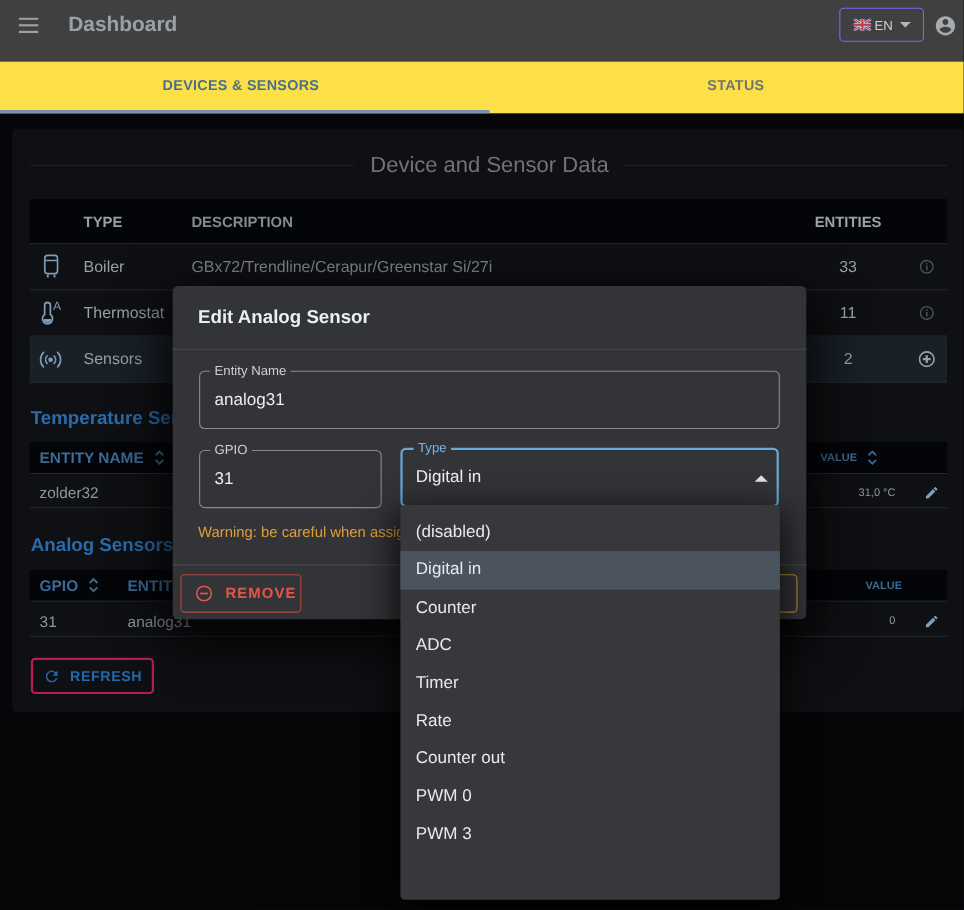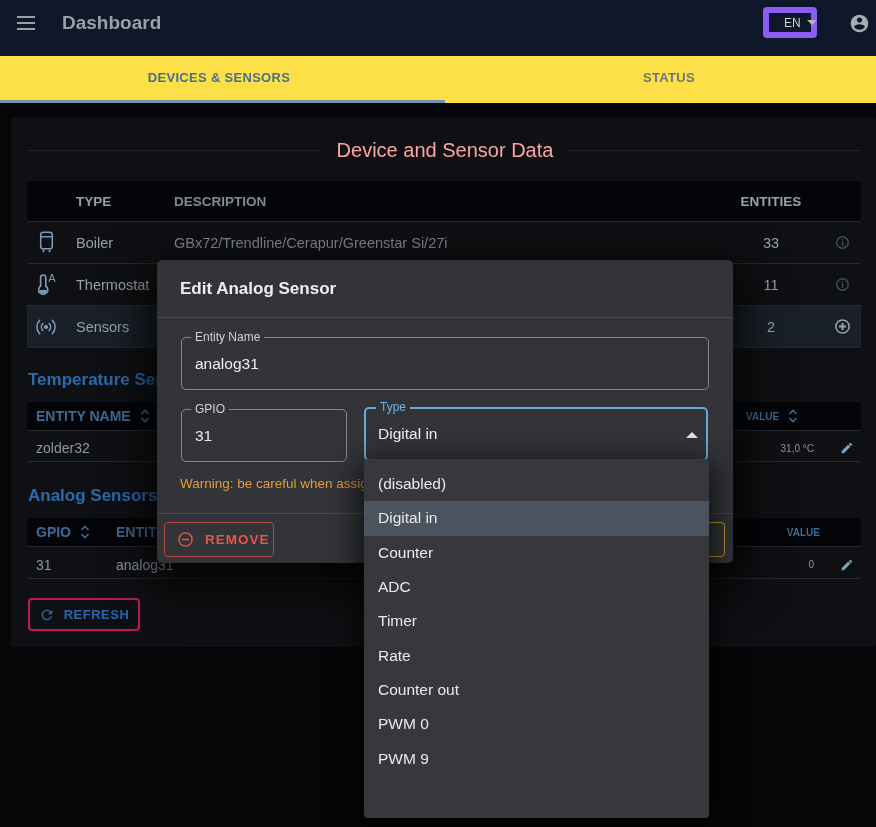--- a/index.html
+++ b/index.html
@@ -1,38 +1,38 @@
 <!DOCTYPE html>
 <html><head>
 <meta charset="utf-8">
 <style>
 * { margin:0; padding:0; box-sizing:border-box; font-family:"Liberation Sans", sans-serif; }
 html,body { width:876px; height:827px; }
 body { position:relative; background:#060608; overflow:hidden; }
 .abs { position:absolute; }
 
 
-.topbar { position:absolute; left:0; top:0; width:876px; height:56px; background:#0f172a; }
+.topbar { position:absolute; left:0; top:0; width:876px; height:56px; background:#404040; }
 .title { position:absolute; left:62px; top:0; height:45px; line-height:45px; font-size:19px; font-weight:700; color:#99a1a6; }
-.lang { position:absolute; left:763px; top:7px; width:54px; height:31px; border:6px solid #8b5cf6; border-radius:4px; display:flex; align-items:center; }
+.lang { position:absolute; left:763px; top:7px; width:77px; height:31px; border:1px solid #8b5cf6; border-radius:4px; display:flex; align-items:center; }
 .lang .en { font-size:12px; color:#ced3d6; font-weight:400; margin-left:3px; }
 .caret-dn { width:0; height:0; border-left:5px solid transparent; border-right:5px solid transparent; border-top:5px solid #b0b6ba; margin-left:6px; }
 
 
 .tabs { position:absolute; left:0; top:56px; width:876px; height:47px; background:#fde047; }
 .tab { position:absolute; top:0; height:44px; line-height:44px; transform:translateX(-50%); font-size:13px; font-weight:700; letter-spacing:.3px; }
 .tab1 { left:219px; color:#47708f; }
 .tab2 { left:669px; color:#6e7478; }
 .indicator { position:absolute; left:0; top:100px; width:445px; height:3px; background:#7493ae; }
 
 
 .card { position:absolute; left:11px; top:117px; width:865px; height:530px; background:#0f1013; border-radius:4px; }
 
 .lead-line { position:absolute; top:150px; height:1px; background:#1e2127; }
-.h1 { position:absolute; left:445px; top:139px; transform:translateX(-50%); font-size:20px; font-weight:500; color:#fca5a5; white-space:nowrap; }
+.h1 { position:absolute; left:445px; top:139px; transform:translateX(-50%); font-size:20px; font-weight:500; color:#737373; white-space:nowrap; }
 
 
 .tbl { position:absolute; left:27px; width:834px; }
 .trow { display:flex; align-items:center; }
 .thead { background:#030508; }
 .th { font-weight:700; color:#3e6a93; }
 .sep { border-bottom:1px solid #26282c; }
 
 
 .dev .trow { height:42px; }
@@ -286,14 +286,14 @@
 
 <div class="menu">
   <div class="mi">(disabled)</div>
   <div class="mi sel">Digital in</div>
   <div class="mi">Counter</div>
   <div class="mi">ADC</div>
   <div class="mi">Timer</div>
   <div class="mi">Rate</div>
   <div class="mi">Counter out</div>
   <div class="mi">PWM 0</div>
-  <div class="mi">PWM 9</div>
+  <div class="mi">PWM 3</div>
 </div>
 
 </body></html>

